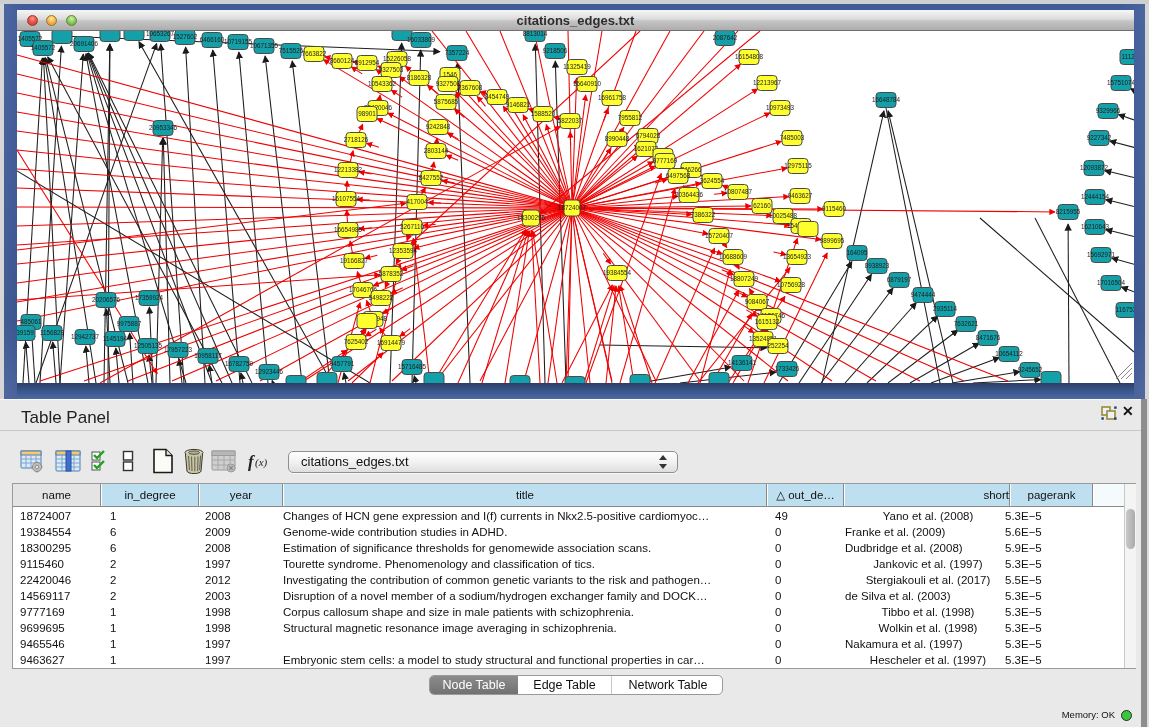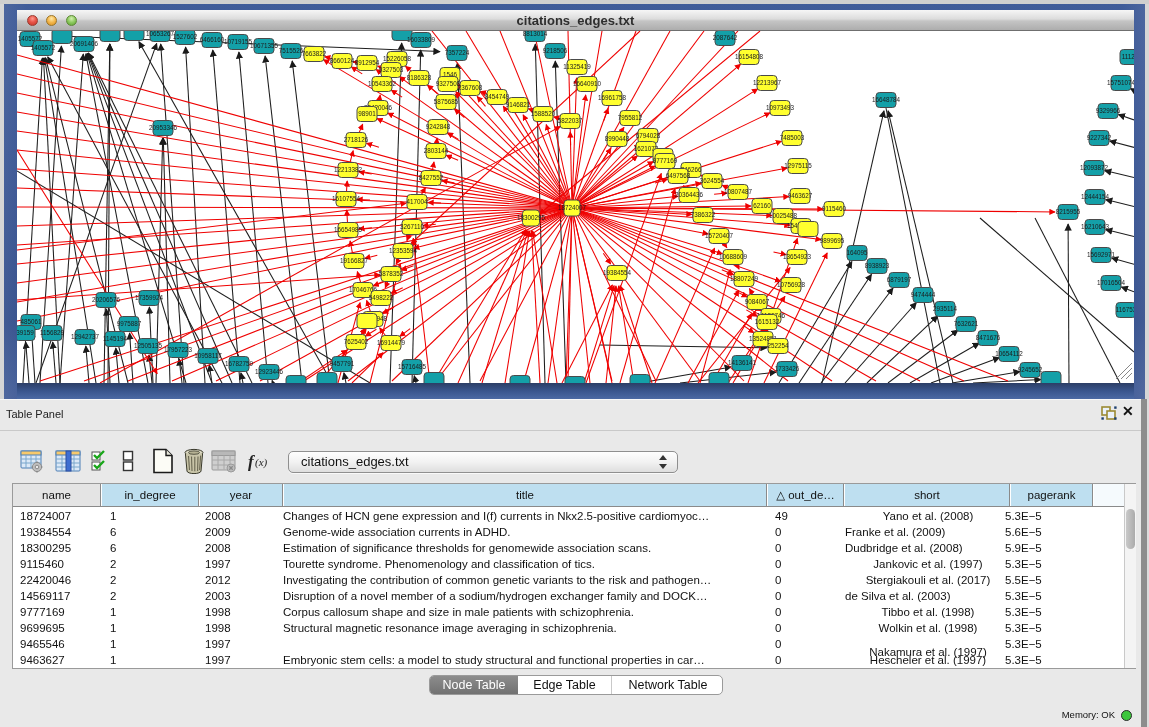--- a/index.html
+++ b/index.html
@@ -571,21 +571,21 @@
         <line x1="1116" y1="379" x2="1132" y2="363"></line>
         <line x1="1121" y1="379" x2="1132" y2="368"></line>
         <line x1="1126" y1="379" x2="1132" y2="373"></line>
       </g>
     </svg>
 </div>
 
 <div style="position:absolute;left:0;top:399px;width:1149px;height:328px;background:#e9e9e9"></div>
 <div style="position:absolute;left:0;top:399px;width:1149px;height:1px;background:#f8f8f8"></div>
 <div style="position:absolute;left:0;top:430px;width:1149px;height:1px;background:#c9c9c9"></div>
-<div style="position:absolute;left:6px;top:408px;font-size:11px;color:#222">Table Panel</div>
+<div style="position:absolute;left:21px;top:408px;font-size:17px;color:#222">Table Panel</div>
 
 <svg style="position:absolute;left:1100px;top:405px" width="18" height="16" viewBox="0 0 18 16">
 <rect x="2" y="2" width="8" height="8" fill="#eaf2fb" stroke="#9b8a33" stroke-width="1.6"></rect>
 <rect x="7" y="6" width="8" height="8" fill="#eaf2fb" stroke="#9b8a33" stroke-width="1.6"></rect>
 <rect x="14.2" y="1.4" width="2.4" height="2.4" fill="#1c3f6e"></rect>
     <rect x="1.4" y="12.3" width="2.4" height="2.4" fill="#1c3f6e"></rect>
     <rect x="14.2" y="12.3" width="2.4" height="2.4" fill="#1c3f6e"></rect>
   </svg>
 <div style="position:absolute;left:1122px;top:403px;font-size:14px;font-weight:bold;color:#111">✕</div>
 
@@ -652,38 +652,38 @@
 <path d="M5 0 L9 5 H1 z" fill="#333"></path>
     <path d="M5 14 L1 9 H9 z" fill="#333"></path>
   </svg>
 
 <div style="position:absolute;left:12px;top:483px;width:1124px;height:186px;background:#fff;border:1px solid #9a9a9a"></div>
 <div style="position:absolute;left:13px;top:484px;width:88px;height:22px;background:#e4e4e4;border-right:1px solid #8a8a8a;line-height:22px;text-align:center;font-size:11.5px;color:#111">name</div>
 <div style="position:absolute;left:102px;top:484px;width:97px;height:22px;background:#bedff0;border-right:1px solid #8a8a8a;line-height:22px;text-align:center;font-size:11.5px;color:#111">in_degree</div>
 <div style="position:absolute;left:200px;top:484px;width:83px;height:22px;background:#bedff0;border-right:1px solid #8a8a8a;line-height:22px;text-align:center;font-size:11.5px;color:#111">year</div>
 <div style="position:absolute;left:284px;top:484px;width:483px;height:22px;background:#bedff0;border-right:1px solid #8a8a8a;line-height:22px;text-align:center;font-size:11.5px;color:#111">title</div>
 <div style="position:absolute;left:768px;top:484px;width:76px;height:22px;background:#bedff0;border-right:1px solid #8a8a8a;line-height:22px;text-align:center;font-size:11.5px;color:#111">△ out_de…</div>
-<div style="position:absolute;left:845px;top:484px;width:165px;height:22px;background:#bedff0;border-right:1px solid #8a8a8a;line-height:22px;text-align:center;font-size:11.5px;color:#111">short</div>
+<div style="position:absolute;left:845px;top:484px;width:165px;height:22px;background:#bedff0;border-right:1px solid #8a8a8a;line-height:22px;text-align:right;font-size:11.5px;color:#111">short</div>
 <div style="position:absolute;left:1011px;top:484px;width:82px;height:22px;background:#bedff0;border-right:1px solid #8a8a8a;line-height:22px;text-align:center;font-size:11.5px;color:#111">pagerank</div>
 <div style="position:absolute;left:1094px;top:484px;width:41px;height:22px;background:#f5fafd;border-right:1px solid #8a8a8a;line-height:22px;text-align:center;font-size:11.5px;color:#111"></div>
 <div style="position:absolute;left:13px;top:506px;width:1123px;height:1px;background:#8a8a8a"></div>
 <div style="position:absolute;left:0;top:508px;width:1149px;height:16px;line-height:16px;font-size:11.5px;color:#111">
     <div style="position:absolute;left:20px;top:0">18724007</div>
     <div style="position:absolute;left:110px;top:0">1</div>
     <div style="position:absolute;left:205px;top:0">2008</div>
     <div style="position:absolute;left:283px;top:0;width:480px;white-space:nowrap;overflow:hidden">Changes of HCN gene expression and I(f) currents in Nkx2.5‑positive cardiomyoc…</div>
     <div style="position:absolute;left:775px;top:0">49</div>
     <div style="position:absolute;left:845px;width:166px;top:0;text-align:center">Yano et al. (2008)</div>
     <div style="position:absolute;left:1005px;top:0">5.3E−5</div>
   </div>
 <div style="position:absolute;left:0;top:524px;width:1149px;height:16px;line-height:16px;font-size:11.5px;color:#111">
     <div style="position:absolute;left:20px;top:0">19384554</div>
     <div style="position:absolute;left:110px;top:0">6</div>
     <div style="position:absolute;left:205px;top:0">2009</div>
-    <div style="position:absolute;left:283px;top:0;width:480px;white-space:nowrap;overflow:hidden">Genome‑wide association currents in ADHD.</div>
+    <div style="position:absolute;left:283px;top:0;width:480px;white-space:nowrap;overflow:hidden">Genome‑wide contribution studies in ADHD.</div>
     <div style="position:absolute;left:775px;top:0">0</div>
     <div style="position:absolute;left:845px;width:166px;top:0;text-align:left">Franke et al. (2009)</div>
     <div style="position:absolute;left:1005px;top:0">5.6E−5</div>
   </div>
 <div style="position:absolute;left:0;top:540px;width:1149px;height:16px;line-height:16px;font-size:11.5px;color:#111">
     <div style="position:absolute;left:20px;top:0">18300295</div>
     <div style="position:absolute;left:110px;top:0">6</div>
     <div style="position:absolute;left:205px;top:0">2008</div>
     <div style="position:absolute;left:283px;top:0;width:480px;white-space:nowrap;overflow:hidden">Estimation of significance thresholds for genomewide association scans.</div>
     <div style="position:absolute;left:775px;top:0">0</div>
@@ -733,21 +733,21 @@
     <div style="position:absolute;left:283px;top:0;width:480px;white-space:nowrap;overflow:hidden">Structural magnetic resonance image averaging in schizophrenia.</div>
     <div style="position:absolute;left:775px;top:0">0</div>
     <div style="position:absolute;left:845px;width:166px;top:0;text-align:center">Wolkin et al. (1998)</div>
     <div style="position:absolute;left:1005px;top:0">5.3E−5</div>
   </div>
 <div style="position:absolute;left:0;top:636px;width:1149px;height:16px;line-height:16px;font-size:11.5px;color:#111">
     <div style="position:absolute;left:20px;top:0">9465546</div>
     <div style="position:absolute;left:110px;top:0">1</div>
     <div style="position:absolute;left:205px;top:0">1997</div>
     <div style="position:absolute;left:775px;top:0">0</div>
-    <div style="position:absolute;left:845px;width:166px;top:8px;text-align:center">Nakamura et al. (1997)</div>
+    <div style="position:absolute;left:845px;width:166px;top:0;">Nakamura et al. (1997)</div>
     <div style="position:absolute;left:1005px;top:0">5.3E−5</div>
   </div>
 <div style="position:absolute;left:0;top:652px;width:1149px;height:16px;line-height:16px;font-size:11.5px;color:#111">
     <div style="position:absolute;left:20px;top:0">9463627</div>
     <div style="position:absolute;left:110px;top:0">1</div>
     <div style="position:absolute;left:205px;top:0">1997</div>
     <div style="position:absolute;left:283px;top:0;width:480px;white-space:nowrap;overflow:hidden">Embryonic stem cells: a model to study structural and functional properties in car…</div>
     <div style="position:absolute;left:775px;top:0">0</div>
     <div style="position:absolute;left:845px;width:166px;top:0;text-align:center">Hescheler et al. (1997)</div>
     <div style="position:absolute;left:1005px;top:0">5.3E−5</div>

